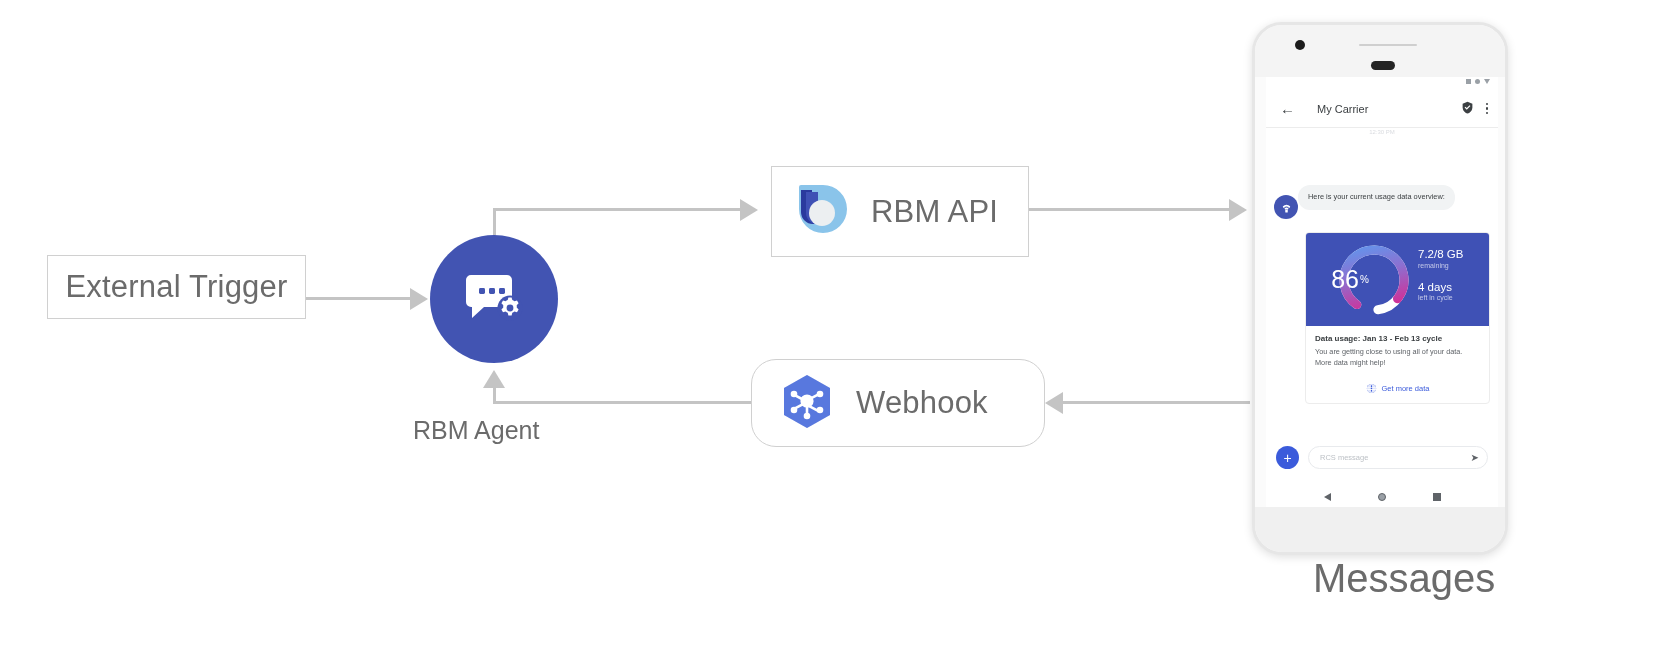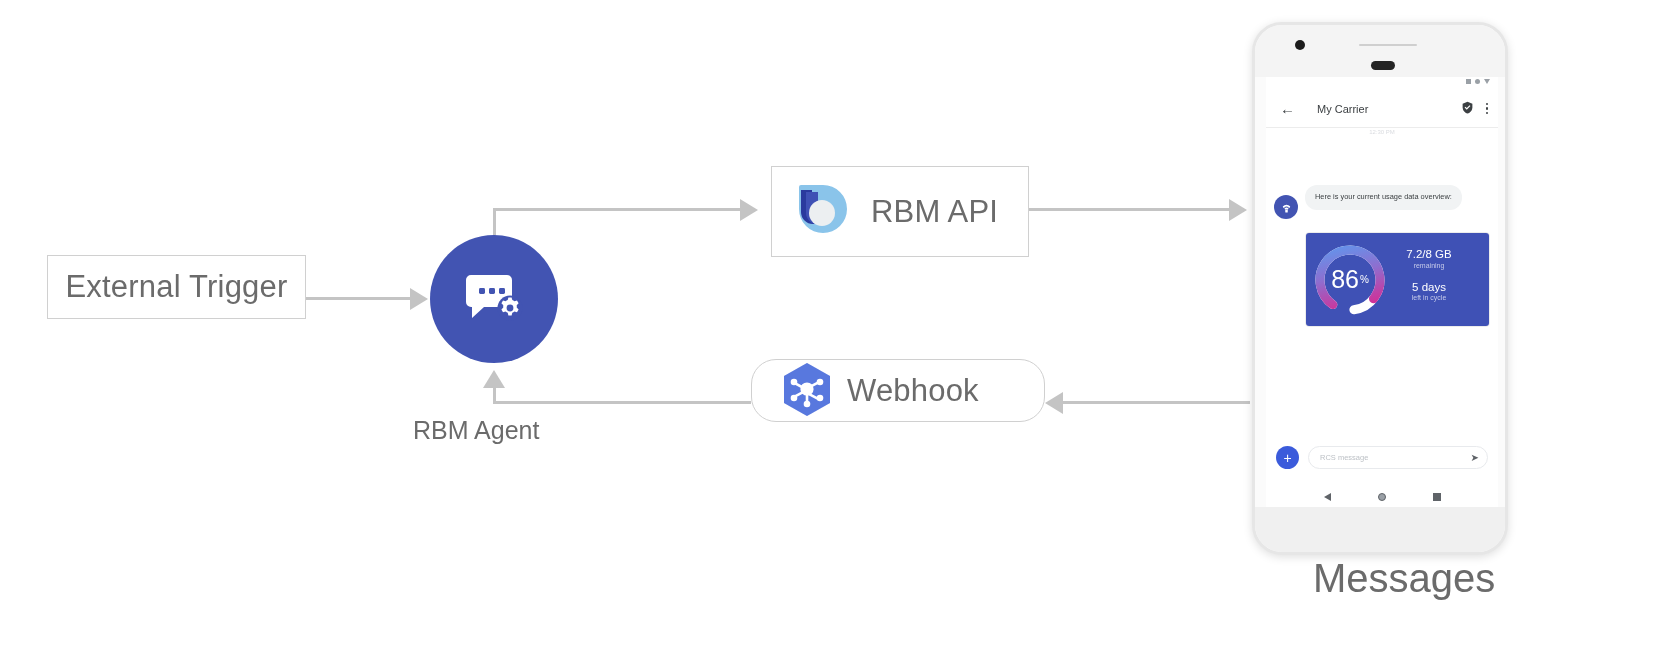--- a/index.html
+++ b/index.html
@@ -87,23 +87,23 @@
   #rbm-agent-caption { left: 413px; top: 416px; }
 
   
   #rbm-api-box {
     left: 771px; top: 166px; width: 258px; height: 91px;
     padding-left: 15px;
     gap: 18px;
   }
   
   #webhook-box {
-    left: 751px; top: 359px; width: 294px; height: 63px;
+    left: 751px; top: 359px; width: 294px; height: 88px;
     padding-left: 22px;
-    gap: 7px;
+    gap: 16px;
     border-radius: 25px;
   }
 
   
   #phone {
     position: absolute;
     left: 1252px; top: 22px;
     width: 256px; height: 533px;
     border-radius: 30px;
     background: #fbfbfb;
@@ -173,21 +173,21 @@
 
   
   #chat-timestamp {
     position: absolute; top: 52px; width: 100%;
     text-align: center; font-size: 6px; color: #dadce0;
   }
 
   
   #message-row {
     position: absolute; left: 8px; top: 108px;
-    display: flex; align-items: flex-start; gap: 7px;
+    display: flex; align-items: flex-start; 
   }
   #agent-avatar {
     width: 24px; height: 24px; border-radius: 50%;
     background: #4254b2; flex: none;
     display: flex; align-items: center; justify-content: center;
     margin-top: 10px;
   }
   #message-bubble {
     background: #f1f3f4; border-radius: 12px;
     padding: 7px 10px; max-width: 163px;
@@ -200,30 +200,30 @@
     width: 185px;
     border: 1px solid #ececec; border-radius: 4px;
     background: #fff; overflow: hidden;
     box-sizing: border-box;
   }
   #card-media {
     position: relative;
     height: 93px; background: #3f51b5;
     display: flex; align-items: center;
   }
-  #gauge-wrap { position: relative; width: 88px; height: 93px; flex: none; }
+  #gauge-wrap { position: relative; width: 88px; height: 93px; flex: none; padding-left: 24px; }
   #gauge-percent {
     position: absolute; left: 0; top: 0; width: 88px; height: 93px;
     display: flex; align-items: center; justify-content: center;
     color: #ffffff;
   }
   #gauge-percent .num { font-size: 25px; font-weight: 300; line-height: 1; }
   #gauge-percent .pct { font-size: 10px; font-weight: 300; margin-left: 1px; align-self: center; }
   #card-stats {
-    flex: 1; color: #fff; text-align: center;
+    flex: 1; color: #fff; 
     padding-right: 25px;
   }
   .stat-primary { font-size: 11.5px; font-weight: 500; line-height: 1.25; }
   .stat-secondary { font-size: 7px; color: #c5cae9; margin-bottom: 11px; }
   #card-body { padding: 8px 9px 4px 9px; }
   #card-title { font-size: 8px; font-weight: 700; color: #3c4043; margin-bottom: 4px; }
   #card-desc { font-size: 7.3px; line-height: 1.5; color: #5f6368; }
   #card-action {
     display: flex; align-items: center; justify-content: center;
     gap: 5px; padding: 10px 0 9px 0;
@@ -399,23 +399,35 @@
             <circle cx="44" cy="47" r="30" fill="none" stroke="url(#gaugeGrad)" stroke-width="9" stroke-linecap="round" stroke-dasharray="143 222" transform="rotate(125 44 47)"></circle>
           </svg>
           <div id="gauge-percent">
             <span class="num">86</span>
             <span class="pct">%</span>
           </div>
         </div>
         <div id="card-stats">
           <div class="stat-primary">7.2/8 GB</div>
           <div class="stat-secondary">remaining</div>
-          <div class="stat-primary">5 days</div>
+          <div class="stat-primary">4 days</div>
           <div class="stat-secondary">left in cycle</div>
         </div>
+      </div>
+      <div id="card-body">
+        <div id="card-title">Data usage: Jan 13 - Feb 13 cycle</div>
+        <div id="card-desc">You are getting close to using all of your data. More data might help!</div>
+      </div>
+      <div id="card-action">
+        <svg width="11" height="11" viewBox="0 0 24 24">
+          <circle cx="12" cy="12" r="10" fill="#3b5bdb"></circle>
+          <path d="M12 2 a10 10 0 0 0 0 20 a10 10 0 0 0 0 -20 z M12 4 c2 2.2 2 13.8 0 16 c-2 -2.2 -2 -13.8 0 -16 z" fill="#ffffff" opacity="0.85"></path>
+          <path d="M2.6 9 h18.8 v1.8 H2.6 z M2.6 13.2 h18.8 V15 H2.6 z" fill="#ffffff" opacity="0.85"></path>
+        </svg>
+        <span class="label">Get more data</span>
       </div>
     </div>
 
     <div id="composer">
       <div id="plus-button">+</div>
       <div id="rcs-input">
         <span>RCS message</span>
         <span id="send-icon">➤</span>
       </div>
     </div>

